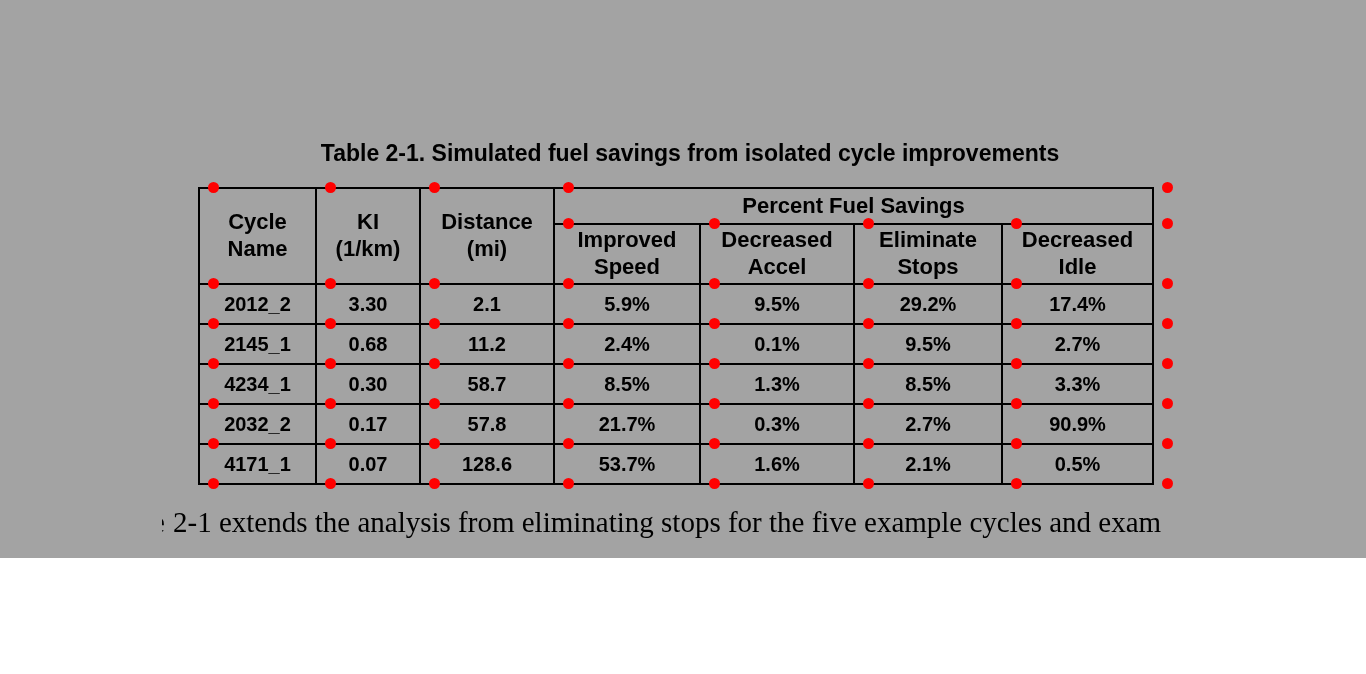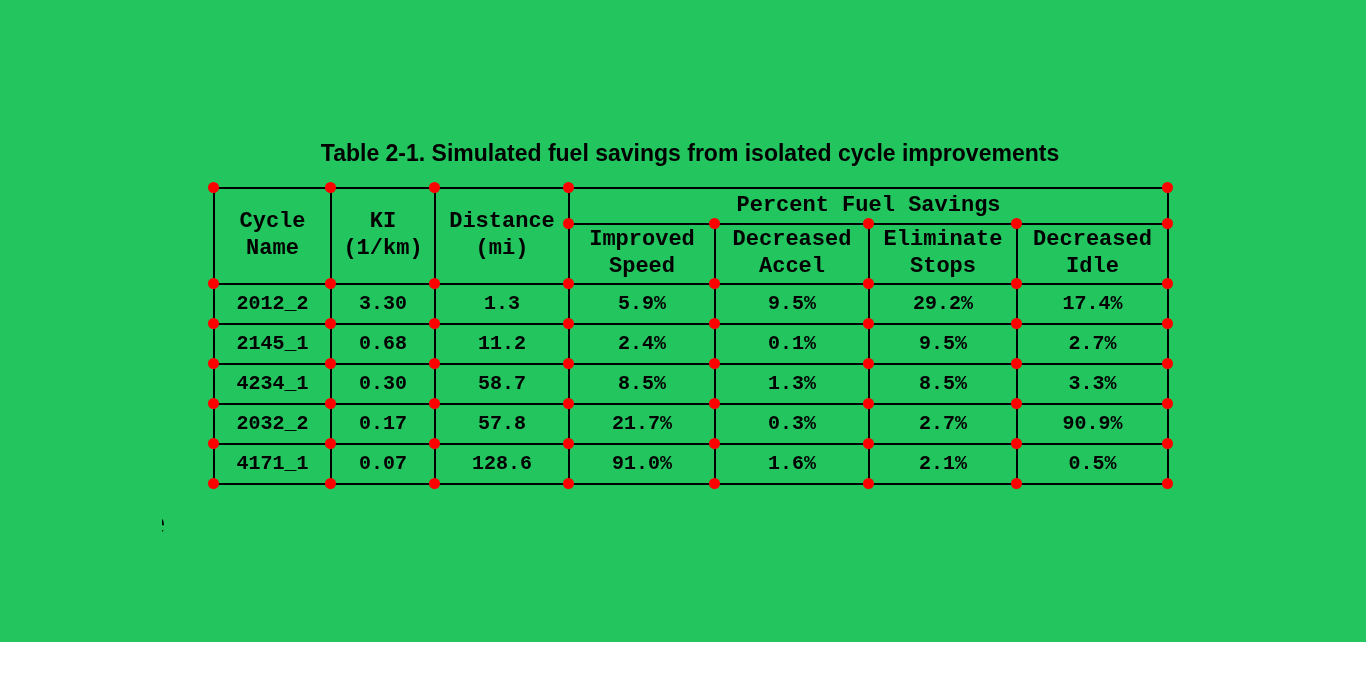--- a/index.html
+++ b/index.html
@@ -1,23 +1,23 @@
 <!DOCTYPE html>
 <html><head>
 <meta charset="utf-8">
 <style>
   html,body{margin:0;padding:0;background:#ffffff;}
-  .page{position:relative;width:1366px;height:642px;background:#22c55e;overflow:hidden;
+  .page{position:relative;width:1366px;height:558px;background:#a3a3a3;overflow:hidden;
         font-family:"Liberation Sans",sans-serif;color:#000;}
 
   .fig-title{position:absolute;top:140px;left:213px;width:954px;text-align:center;
              font-weight:bold;font-size:23px;letter-spacing:0px;}
 
-  table.fuel-table{position:absolute;top:187px;left:213px;width:954px;
-                   border-collapse:collapse;table-layout:fixed;font-family:Liberation Mono, monospace;}
+  table.fuel-table{position:absolute;top:187px;left:198px;width:954px;
+                   border-collapse:collapse;table-layout:fixed;}
   .fuel-table th,.fuel-table td{border:2px solid #000;text-align:center;vertical-align:middle;
                                 padding:0;color:#000;overflow:hidden;}
   .fuel-table th{font-size:22px;font-weight:bold;white-space:pre-line;line-height:1.22;}
   .fuel-table td{font-size:20px;font-weight:bold;line-height:1;}
   tr.hrow1{height:36px;}
   tr.hrow2{height:60px;padding-left:48px;}
   tr.drow{height:40px;}
 
   .markers{position:absolute;top:0;left:0;width:0;height:0;}
   .dot{position:absolute;width:11px;height:11px;border-radius:50%;background:#ff0000;}
@@ -62,21 +62,21 @@
 Accel</th>
         <th>Eliminate
 Stops</th>
         <th>Decreased
 Idle</th>
       </tr>
 
       <tr class="drow">
         <td>2012_2</td>
         <td>3.30</td>
-        <td>1.3</td>
+        <td>2.1</td>
         <td>5.9%</td>
         <td>9.5%</td>
         <td>29.2%</td>
         <td>17.4%</td>
       </tr>
       <tr class="drow">
         <td>2145_1</td>
         <td>0.68</td>
         <td>11.2</td>
         <td>2.4%</td>
@@ -99,21 +99,21 @@
         <td>57.8</td>
         <td>21.7%</td>
         <td>0.3%</td>
         <td>2.7%</td>
         <td>90.9%</td>
       </tr>
       <tr class="drow">
         <td>4171_1</td>
         <td>0.07</td>
         <td>128.6</td>
-        <td>91.0%</td>
+        <td>53.7%</td>
         <td>1.6%</td>
         <td>2.1%</td>
         <td>0.5%</td>
       </tr>
     </tbody>
   </table>
 
   <div class="markers">
       <div class="dot" style="left: 207.5px; top: 181.5px; background: rgb(255, 0, 0);"></div>
       <div class="dot" style="left: 324.5px; top: 181.5px; background: rgb(255, 0, 0);"></div>
@@ -170,15 +170,16 @@
       <div class="dot" style="left: 428.5px; top: 477.5px; background: rgb(255, 0, 0);"></div>
       <div class="dot" style="left: 562.5px; top: 477.5px; background: rgb(255, 0, 0);"></div>
       <div class="dot" style="left: 708.5px; top: 477.5px; background: rgb(255, 0, 0);"></div>
       <div class="dot" style="left: 862.5px; top: 477.5px; background: rgb(255, 0, 0);"></div>
       <div class="dot" style="left: 1010.5px; top: 477.5px; background: rgb(255, 0, 0);"></div>
       <div class="dot" style="left: 1161.5px; top: 477.5px; background: rgb(255, 0, 0);"></div>
     </div>
 
   <div class="body-line">
     <span class="lead-sliver">e</span>
+    <span class="fragment">2-1 extends the analysis from eliminating stops for the five example cycles and exam</span>
   </div>
 
 </div>
 
 </body></html>

